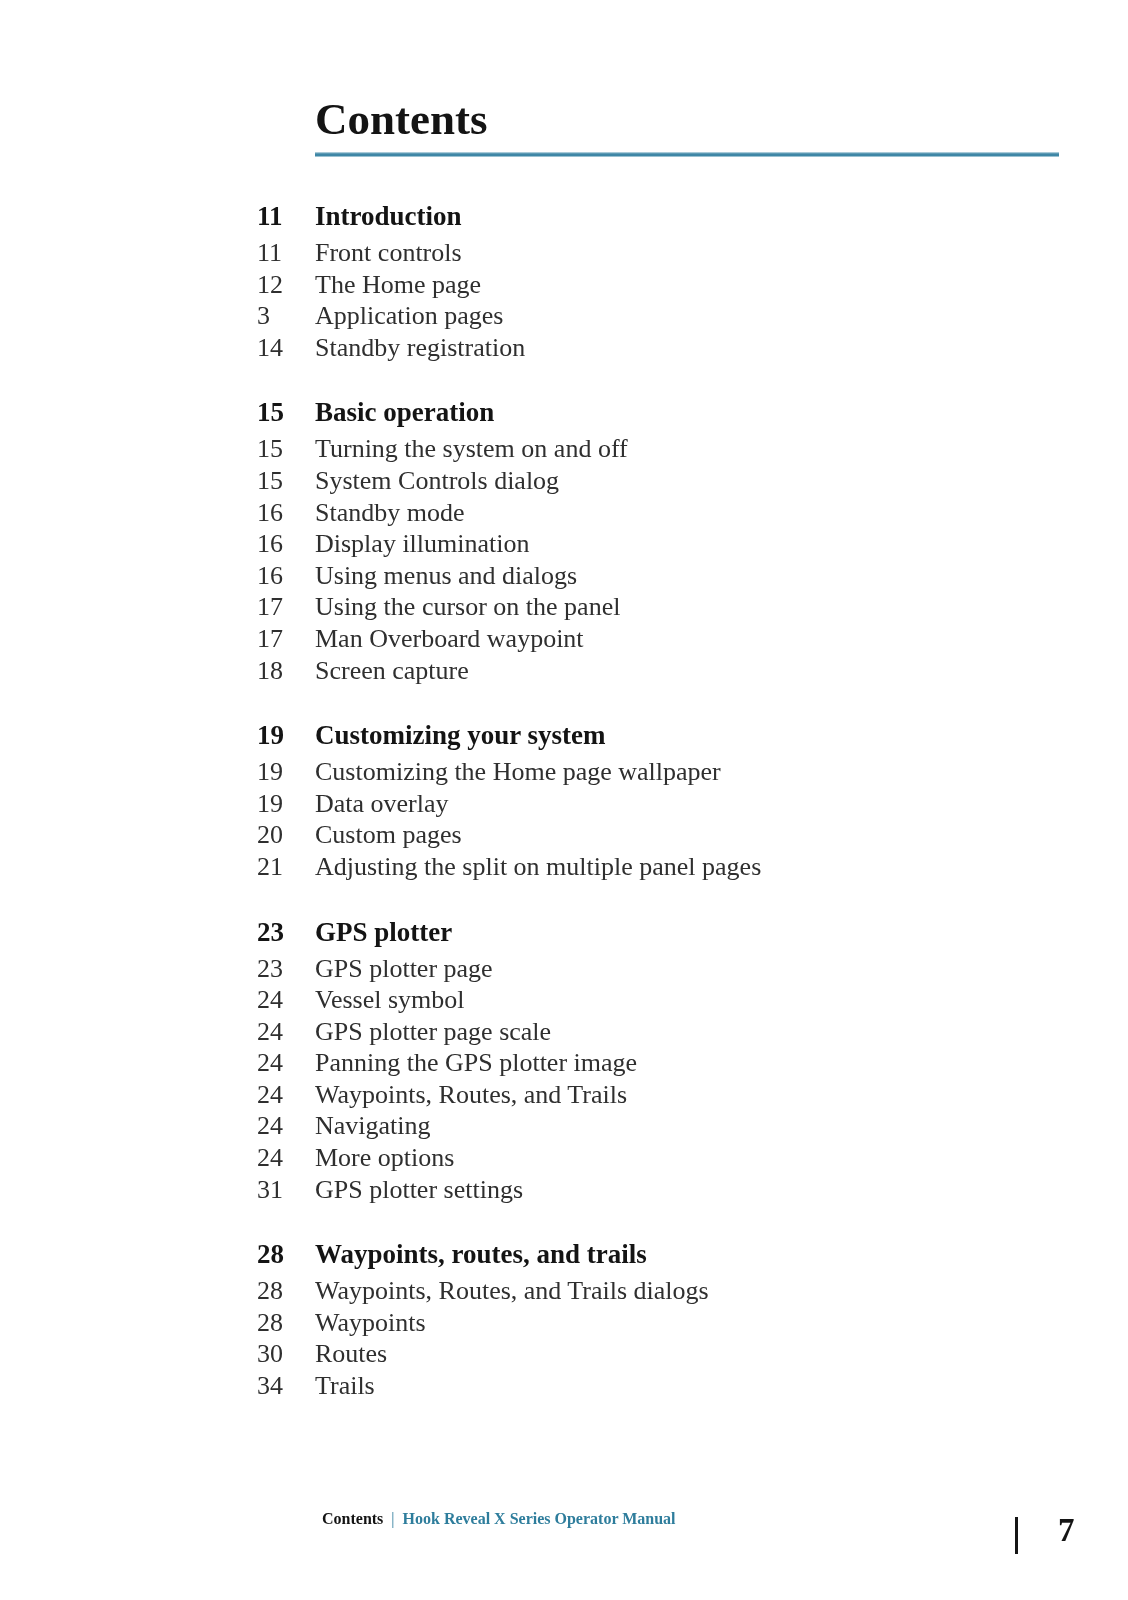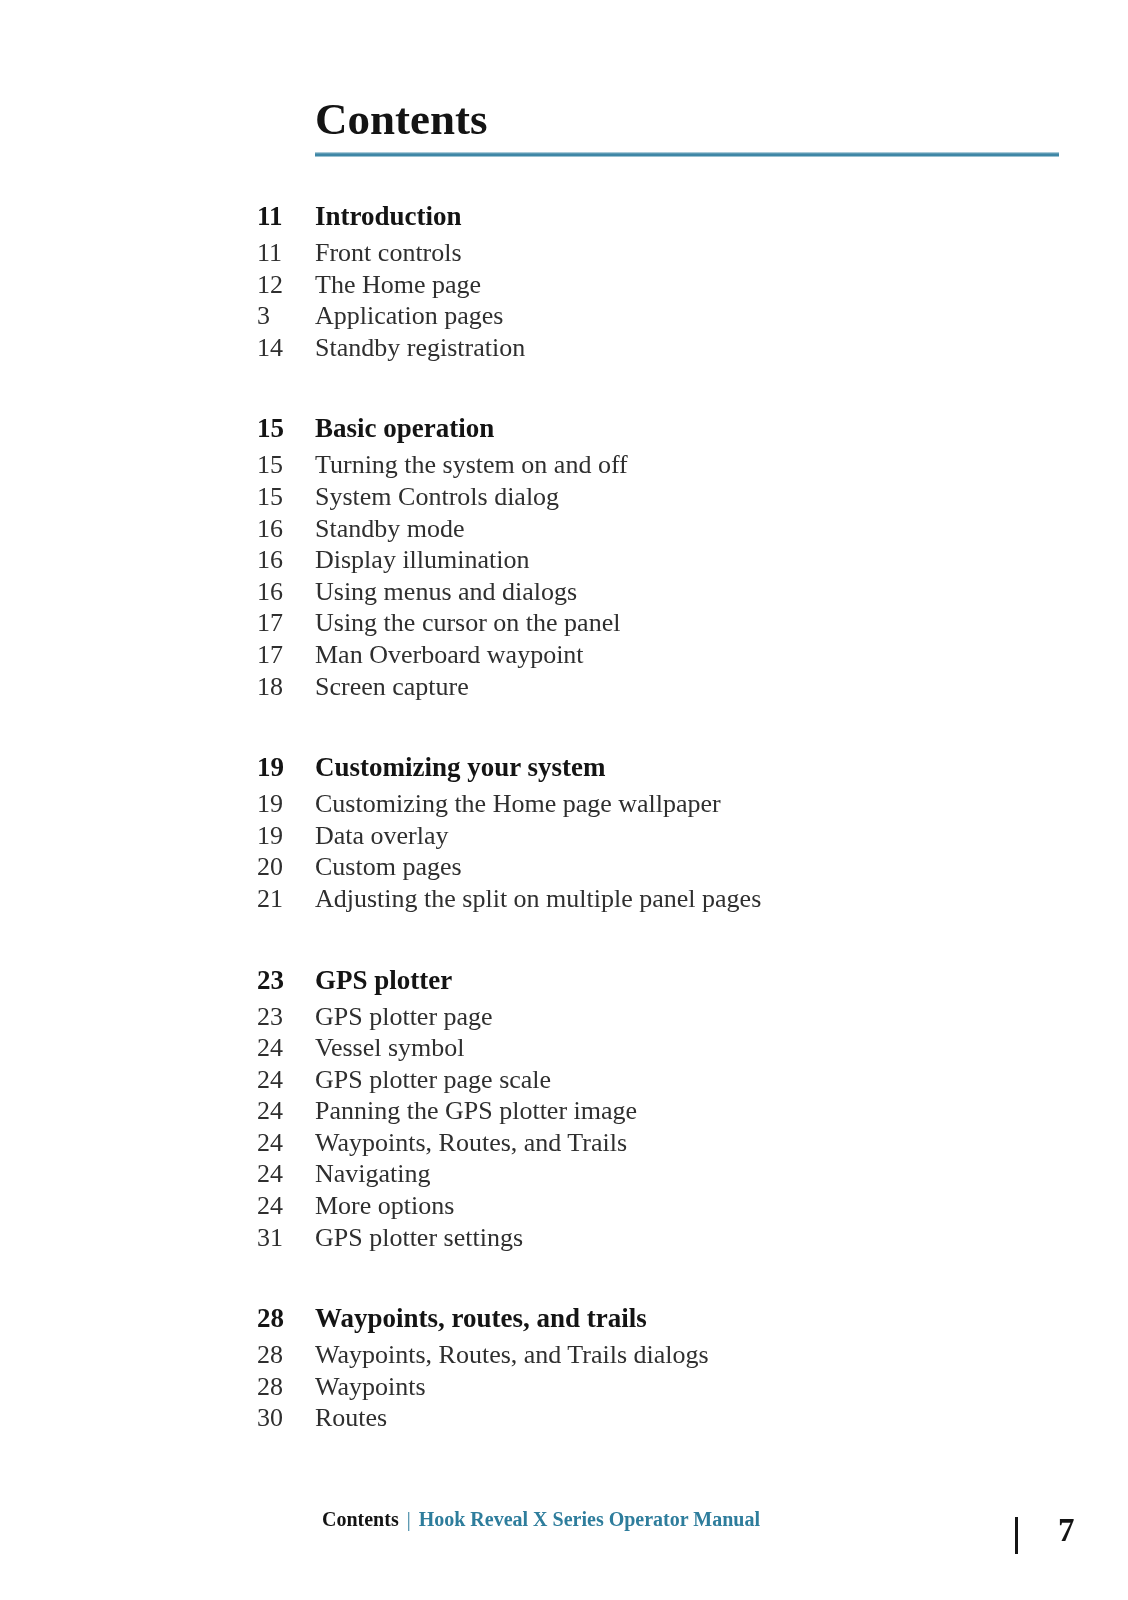--- a/index.html
+++ b/index.html
@@ -29,40 +29,40 @@
     margin: 7px 0 0 58px;
     width: 744px;
     height: 5px;
     background: linear-gradient(to bottom,
       var(--rule-edge, #cfe2ea) 0%,
       var(--rule, #3f87a6) 38%,
       var(--rule, #3f87a6) 72%,
       var(--rule-edge, #cfe2ea) 100%);
   }
   .toc { margin-top: 42px; }
-  .toc-section + .toc-section { margin-top: 48px; }
+  .toc-section + .toc-section { margin-top: 32px; }
   .row { display: flex; align-items: flex-start; }
   .row .num { flex: none; width: 58px; }
   .row.entry {
     font-size: 26px;
     line-height: 31.6px;
     color: var(--text, #2f2f2f);
   }
   .row.header {
     font-size: 27px;
     line-height: 34px;
     font-weight: bold;
     color: var(--heading, #141414);
     margin-bottom: 4px;
   }
   .footer-left {
     position: absolute;
     left: 322px;
     top: 1506px;
-    font-size: 20px;
+    font-size: 16px;
     line-height: 26px;
     white-space: nowrap;
   }
   .footer-left .sec { font-weight: bold; color: var(--heading, #141414); }
   .footer-left .sep { color: var(--accent, #2e7d9c); padding: 0 8px; font-weight: normal; }
   .footer-left .man { font-weight: bold; color: var(--accent, #2e7d9c); }
   .footer-bar {
     position: absolute;
     left: 1015px;
     top: 1517px;
@@ -252,20 +252,24 @@
   <div class="row entry">
     <span class="num">28</span>
     <span class="ttl">Waypoints</span>
   </div>
 
   <div class="row entry">
     <span class="num">30</span>
     <span class="ttl">Routes</span>
   </div>
 
+  <div class="row entry">
+    <span class="num">34</span>
+    <span class="ttl">Trails</span>
+  </div>
 </section>
 </div>
   </div>
 
   <div class="footer-left">
     <span class="sec">Contents</span><span class="sep">|</span><span class="man">Hook Reveal X Series Operator Manual</span>
   </div>
 
   <div class="footer-bar"></div>
   <div class="footer-page">7</div>

